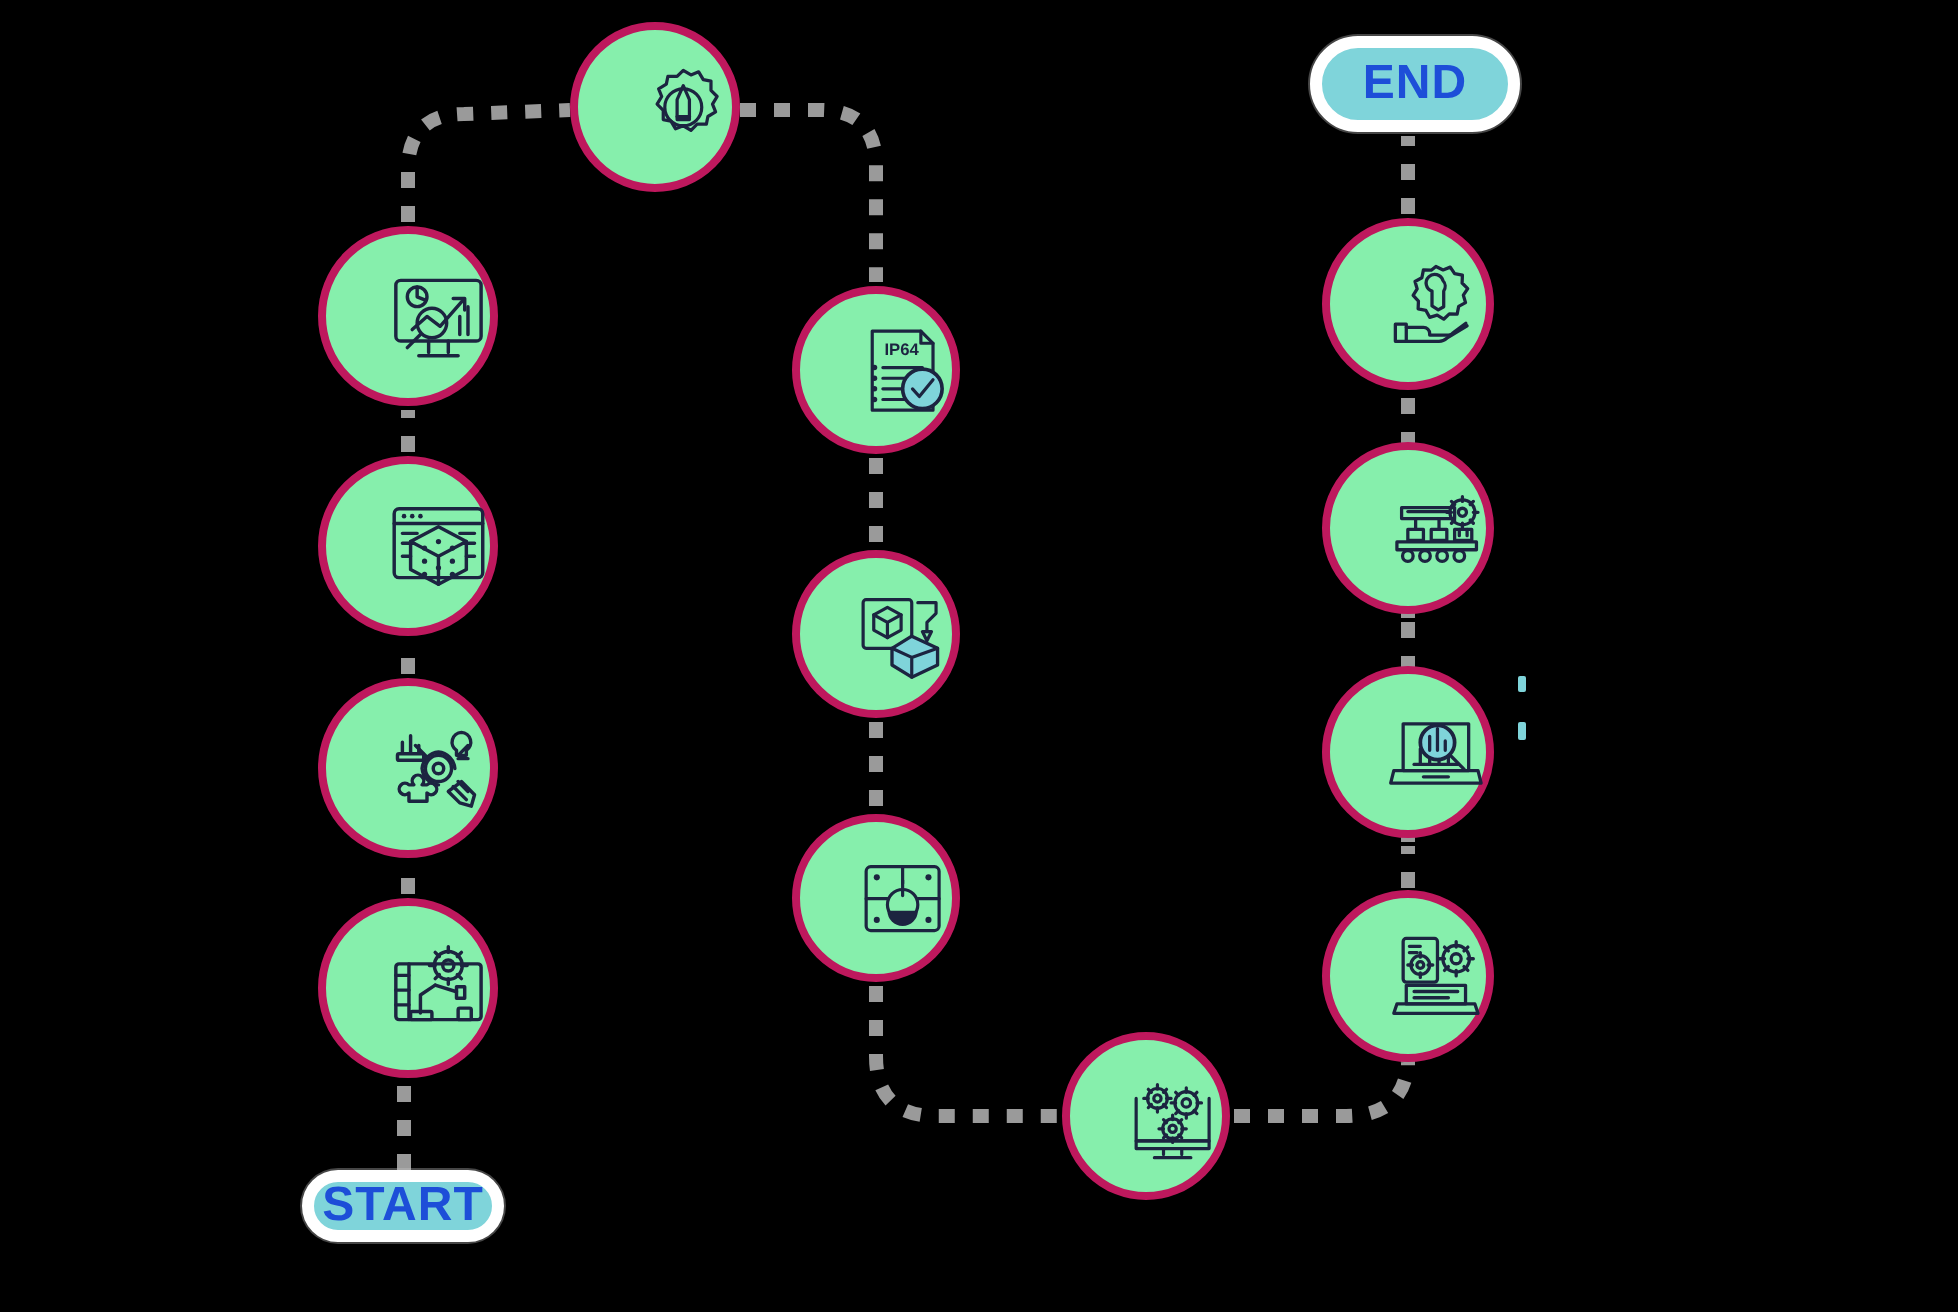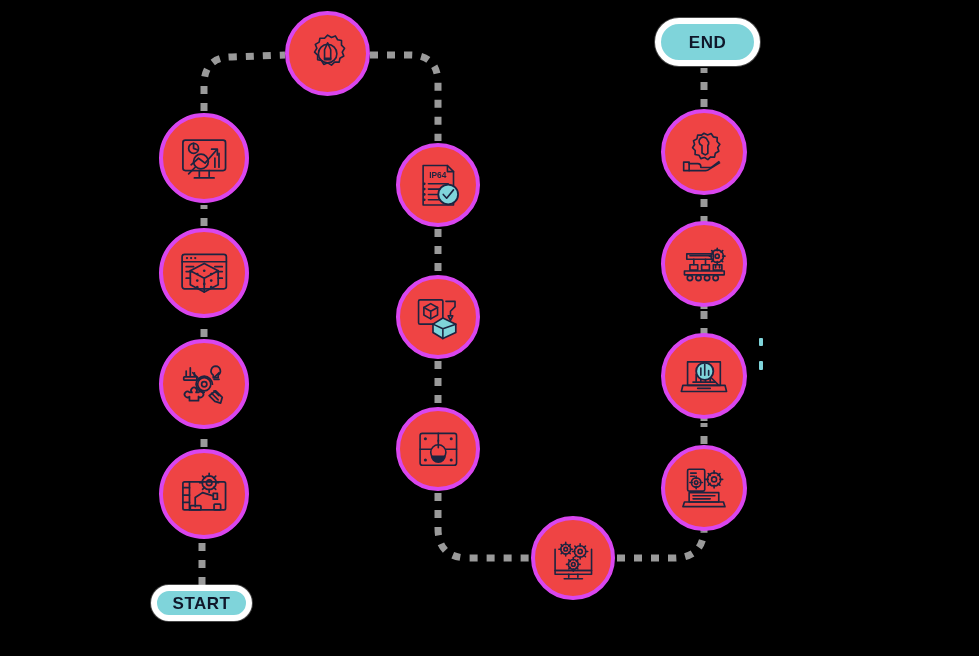--- a/index.html
+++ b/index.html
@@ -23,47 +23,47 @@
     left: 0;
     top: 0;
     width: 979px;
     height: 656px;
     pointer-events: none;
   }
   .node {
     position: absolute;
     border-radius: 50%;
     box-sizing: border-box;
-    background: #ef4444;
-    border: 4px solid #d946ef;
+    background: #86efac;
+    border: 4px solid #be185d;
     display: flex;
     align-items: center;
-    justify-content: center;
+    justify-content: flex-end;
   }
   .node .glyph {
     width: 64%;
     height: 64%;
     display: block;
   }
   .terminal {
     position: absolute;
     box-sizing: border-box;
     background: #7fd4da;
     border: 6px solid #ffffff;
     border-radius: 999px;
     display: flex;
     align-items: center;
     justify-content: center;
     box-shadow: 0 0 0 1px rgba(200,200,200,0.35);
   }
   .terminal span {
-    color: #0f172a;
+    color: #1d4ed8;
     font-family: "Liberation Sans", sans-serif;
     font-weight: bold;
-    font-size: 17px;
+    font-size: 24px;
     letter-spacing: 0.5px;
     line-height: 1;
   }
   .artifact {
     position: absolute;
     background: #7fd4da;
     border-radius: 1px;
   }
 </style>
 </head>

